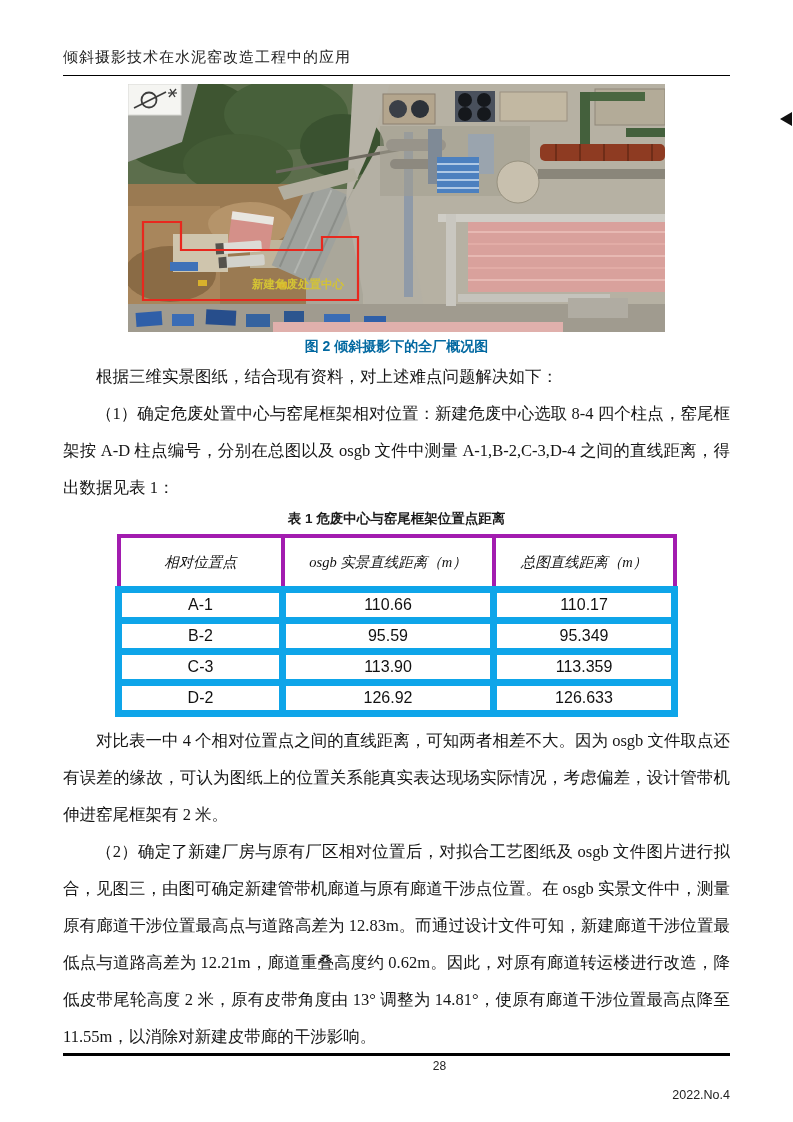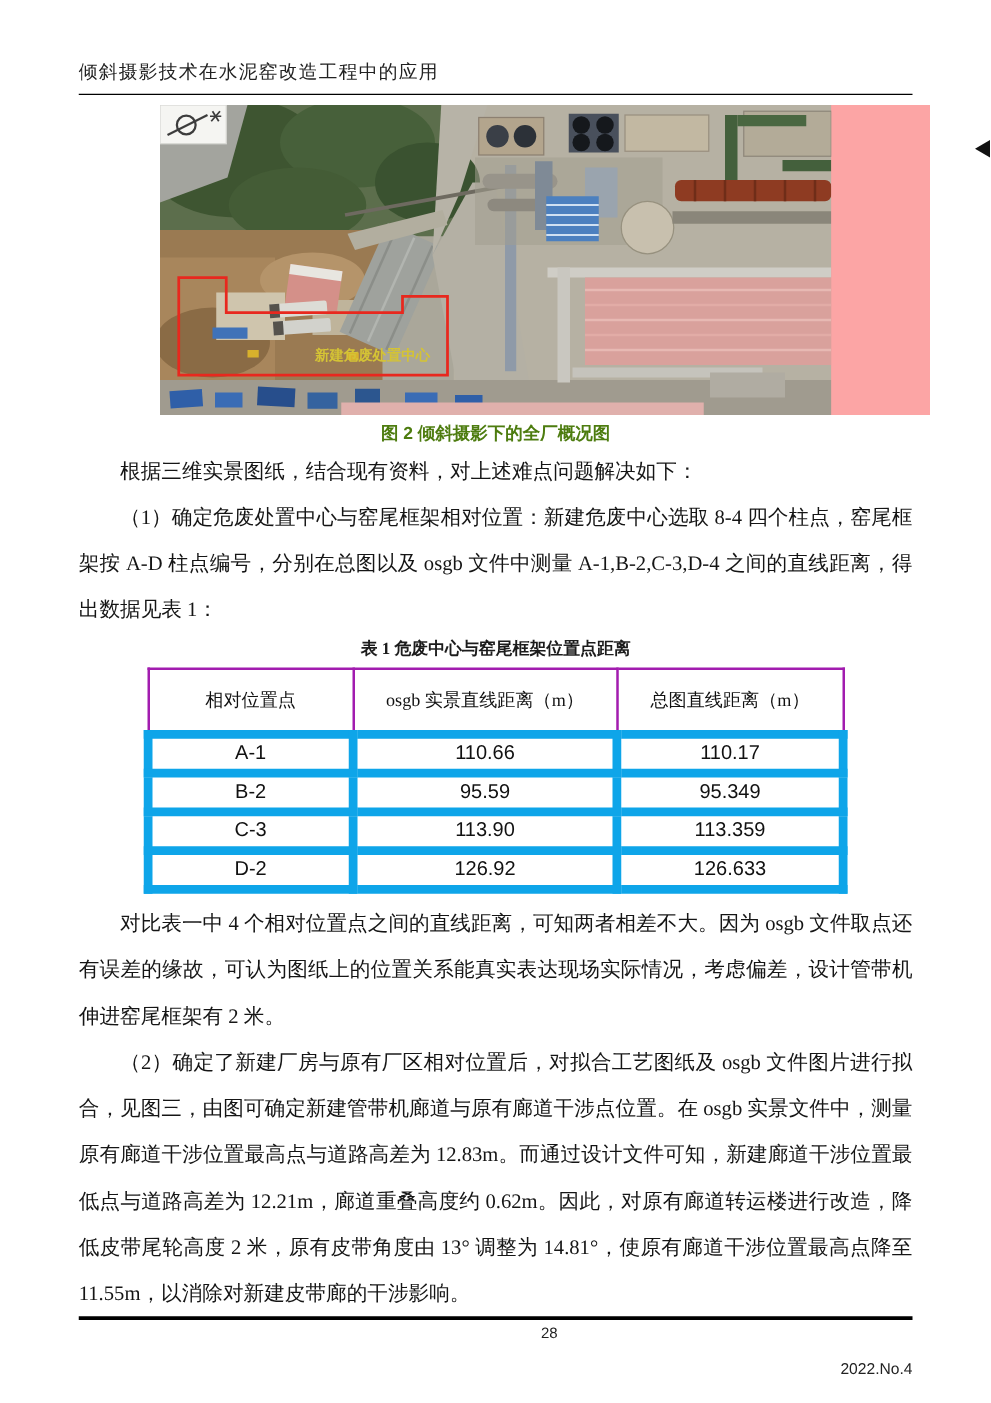--- a/index.html
+++ b/index.html
@@ -11,41 +11,41 @@
   .margin-marker{
     position:absolute;top:112px;right:1px;width:0;height:0;
     border-top:7px solid transparent;border-bottom:7px solid transparent;
     border-right:12px solid #111;
   }
   .header-title{
     margin:48px 63px 0;text-align:left;font-size:15px;letter-spacing:1px;color:#222;
   }
   .header-rule{margin:8px 63px 0;border-top:1.5px solid #000;height:0;}
   .figure-wrap{margin:8px auto 0;width:537px;}
-  .photo{position:relative;width:616px;height:248px;background:#fca5a5;}
+  .photo{position:relative;width:537px;height:248px;background:#4d7c0f;}
   .figcaption{
     margin-top:4px;text-align:center;font-size:14px;font-weight:600;
-    font-family:"Liberation Sans","DejaVu Sans",sans-serif;color:#4d7c0f;line-height:20px;
+    font-family:"Liberation Sans","DejaVu Sans",sans-serif;color:#0369a1;line-height:20px;
   }
   .para{
     margin:0 63px;font-size:16.5px;line-height:37px;text-align:justify;
     text-indent:33px;color:#151515;
   }
   .para.first{margin-top:2px;}
   .table-caption{
     margin-top:4px;text-align:center;font-size:13.5px;font-weight:600;line-height:18px;
-    font-family:Liberation Serif, serif;color:#1c1c1c;
+    font-family:Liberation Sans, sans-serif;color:#1c1c1c;
   }
   table.data-table{
     border-collapse:collapse;margin:6px auto 0;width:556px;
     border:2px solid #000;table-layout:fixed;
   }
   table.data-table th{
-    border:2px solid #a21caf;height:46px;font-weight:normal;font-size:14.5px;
-    text-align:center;vertical-align:middle;
+    border:4px solid #a21caf;height:46px;font-weight:normal;font-size:14.5px;
+    text-align:center;vertical-align:middle;font-style:italic;
   }
   table.data-table td{
     border:7px solid #0ea5e9;height:22px;font-size:16px;text-align:center;
     vertical-align:middle;font-family:"Liberation Sans","DejaVu Sans",sans-serif;
   }
   .para.after-table{margin-top:5px;}
   .footer-rule{position:absolute;left:63px;right:63px;top:1053px;border-top:3px solid #000;}
   .footer-page{
     position:absolute;top:1059px;left:0;width:100%;text-align:center;font-size:12px;
     font-family:"Liberation Sans","DejaVu Sans",sans-serif;color:#222;padding-left:43px;

